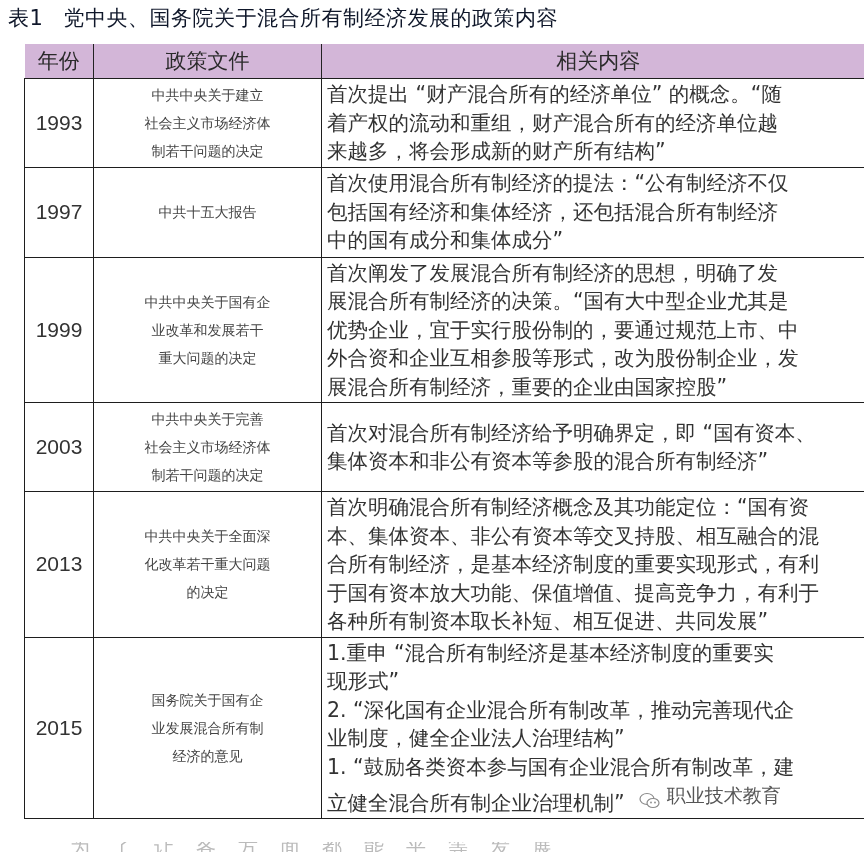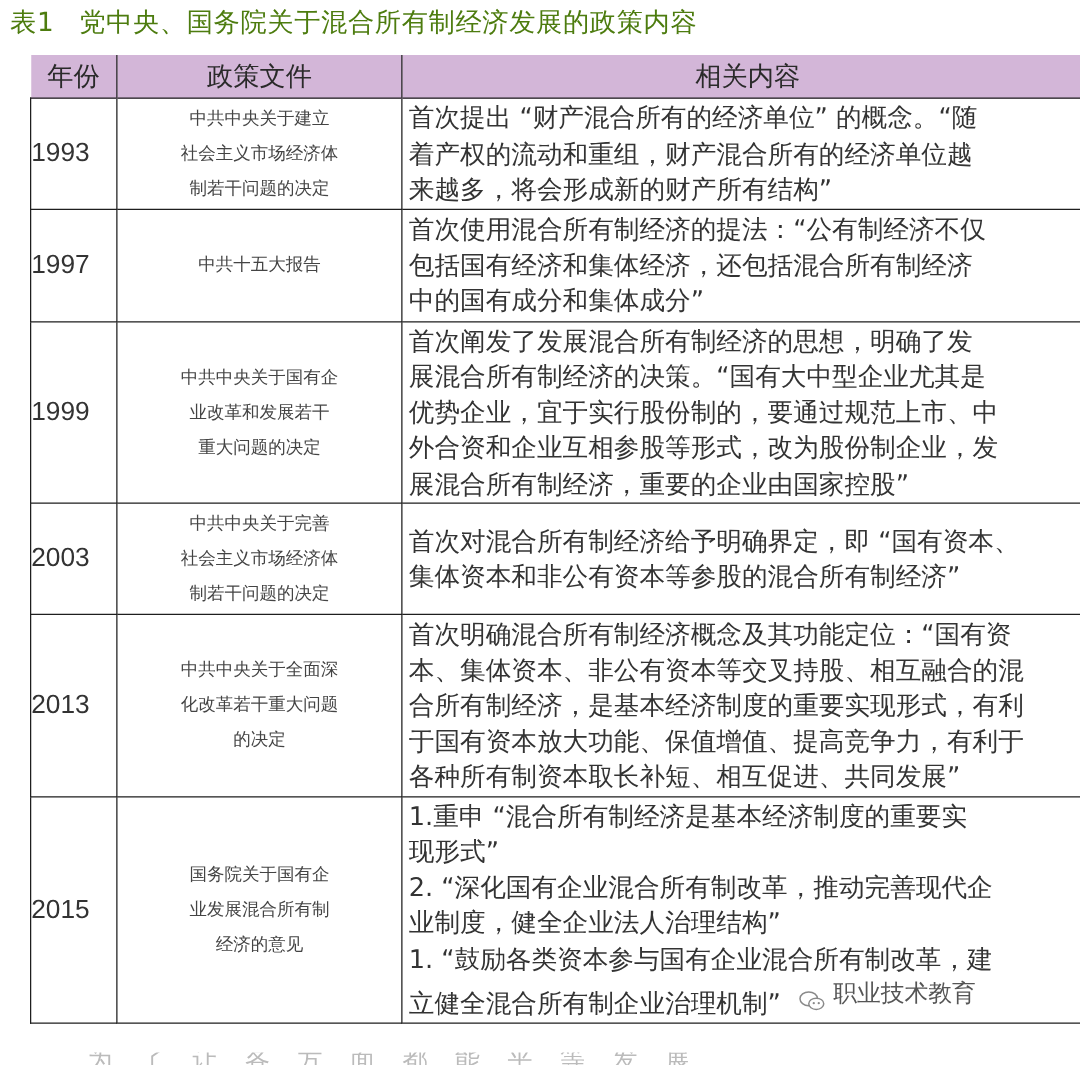--- a/index.html
+++ b/index.html
@@ -1,25 +1,25 @@
 <!DOCTYPE html>
 <html><head>
 <meta charset="utf-8">
 <style>
   html, body { margin:0; padding:0; background:#ffffff; }
   body { width:864px; height:852px; overflow:hidden; position:relative;
          font-family:"DejaVu Sans", "Liberation Sans", sans-serif; color:#2b2b2b; }
-  .title { position:absolute; left:8px; top:4px; font-size:21px; letter-spacing:0.5px; color:#4d7c0f; white-space:nowrap; }
+  .title { position:absolute; left:8px; top:4px; font-size:21px; letter-spacing:0.5px; color:#0f172a; white-space:nowrap; }
   .title .num { margin-right:20px; }
   table { position:absolute; left:24px; top:44px; border-collapse:collapse; table-layout:fixed; width:850px; }
   col.c1 { width:69px; } col.c2 { width:228px; } col.c3 { width:553px; }
   th { background:#d3b6d8; font-weight:normal; font-size:21px; color:#2a2a2a; height:34px; padding:0; text-align:center; }
   th.h1 { border-right:1.5px solid #222; }
   td { border:1.5px solid #1e1e1e; padding:0; vertical-align:middle; }
-  td.year { text-align:left; font-size:21px; color:#333; font-family:"Liberation Sans", sans-serif; }
+  td.year { text-align:center; font-size:21px; color:#333; font-family:"Liberation Sans", sans-serif; }
   td.doc { text-align:center; font-size:14px; line-height:28px; color:#444; padding:0 2px; }
   td.content { font-size:20.5px; line-height:28.5px; color:#333; padding:1px 4px 1px 5px; text-align:justify; }
   tr.r1993 { height:86px; } tr.r1997 { height:90px; } tr.r1999 { height:142px; }
   tr.r2003 { height:89px; } tr.r2007 { height:30px; } tr.r2013 { height:143px; } tr.r2015 { height:171px; }
   tr.r2007 td.content { font-size:19.5px; line-height:26px; letter-spacing:-0.6px; }
   .line { display:block; white-space:nowrap; }
   .watermark { display:inline-flex; align-items:flex-end; margin-left:14px; color:#555; font-size:19px; }
   .watermark svg { margin-right:6px; }
   .footer-fade { position:absolute; left:70px; top:842px; width:740px; height:10px; color:#bbb; font-size:20px; line-height:10px; overflow:hidden; letter-spacing:22px; white-space:nowrap; }
 </style>

